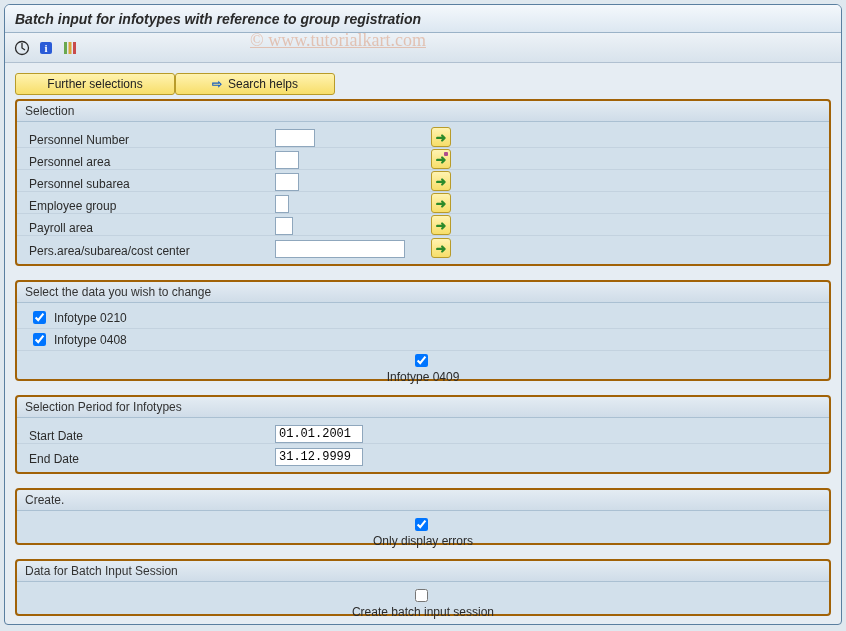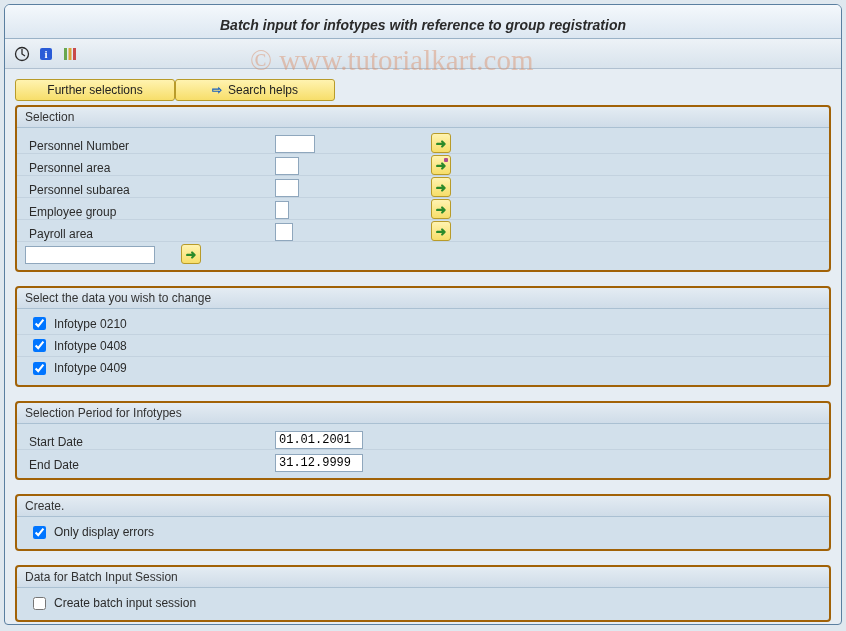--- a/index.html
+++ b/index.html
@@ -18,49 +18,49 @@
     border: 1px solid #5a7fa0;
     border-radius: 6px 6px 4px 4px;
     margin: 4px;
     background: #e6edf3;
     height: 621px;
     overflow: hidden;
   }
   .titlebar {
     background: linear-gradient(#f4f8fc, #dce7f1);
     border-bottom: 1px solid #9ab2c7;
-    padding: 12px 10px 5px 10px;
+    padding: 6px 10px 5px 10px;
     font-weight: bold;
     font-style: italic;
     font-size: 14px;
     color: #2a2a2a;
-    text-align: center;
   }
   .toolbar {
     background: linear-gradient(#edf2f7, #d8e3ec);
     border-bottom: 1px solid #b0c0d0;
     padding: 4px 8px;
     display: flex;
     gap: 6px;
     align-items: center;
     height: 30px;
   }
   .toolbar .icon {
     width: 18px; height: 18px;
     display: inline-flex; align-items:center; justify-content:center;
     cursor: pointer;
   }
   .watermark {
     position: absolute;
-    top: 44px; left: 250px;
-    font-size: 29px;
+    top: 30px; left: 250px;
+    font-size: 18px;
     color: rgba(220,140,100,0.45);
     font-family: Georgia, serif;
     pointer-events: none;
     z-index: 50;
+    text-decoration: underline;
   }
   .content { padding: 10px 10px 0 10px; }
   .button-row { display:flex; margin-bottom:4px; }
   .sap-btn {
     background: linear-gradient(#fff3b0, #f7de6a);
     border: 1px solid #b89b2a;
     border-radius: 3px;
     padding: 2px 12px;
     height: 22px;
     font-size: 12px;
@@ -126,21 +126,21 @@
   }
   .multiselect .ar { color:#2b8a2b; }
   .multiselect.dot { position:relative; }
   .multiselect.dot::after{
     content:""; width:4px; height:4px; background:#b04d8d; position:absolute; top:2px; right:2px; border-radius:1px;
   }
   .chk-row {
     display:flex; align-items:center; height:22px; padding:0 12px;
     border-bottom:1px solid #c3d2df;
   }
-  .chk-row:last-child{ border-bottom:none; }
+  .chk-row:last-child{ border-bottom:none;flex-direction:column; }
   .sap-chk {
     width:13px; height:13px; margin-right:8px;
   }
   
   .ico-exec svg, .ico-info svg, .ico-bars svg { width:16px; height:16px; }
 </style>
 </head>
 <body>
 
 <div class="window">
@@ -214,20 +214,21 @@
             </span>
         </div>
         <div class="field-row">
           <div class="field-label">Payroll area</div>
           <div class="field-cell-input"><input class="sap-input w18" style=""></div>
           <span class="multiselect">
               <span class="ar">➜</span>
             </span>
         </div>
         <div class="field-row">
+          <div class="field-label">Pers.area/subarea/cost center</div>
           <div class="field-cell-input"><input class="sap-input w130" style=""></div>
           <span class="multiselect">
               <span class="ar">➜</span>
             </span>
         </div>
       </div>
     </div>
 
     <div class="panel">
       <div class="panel-header">Select the data you wish to change</div>

